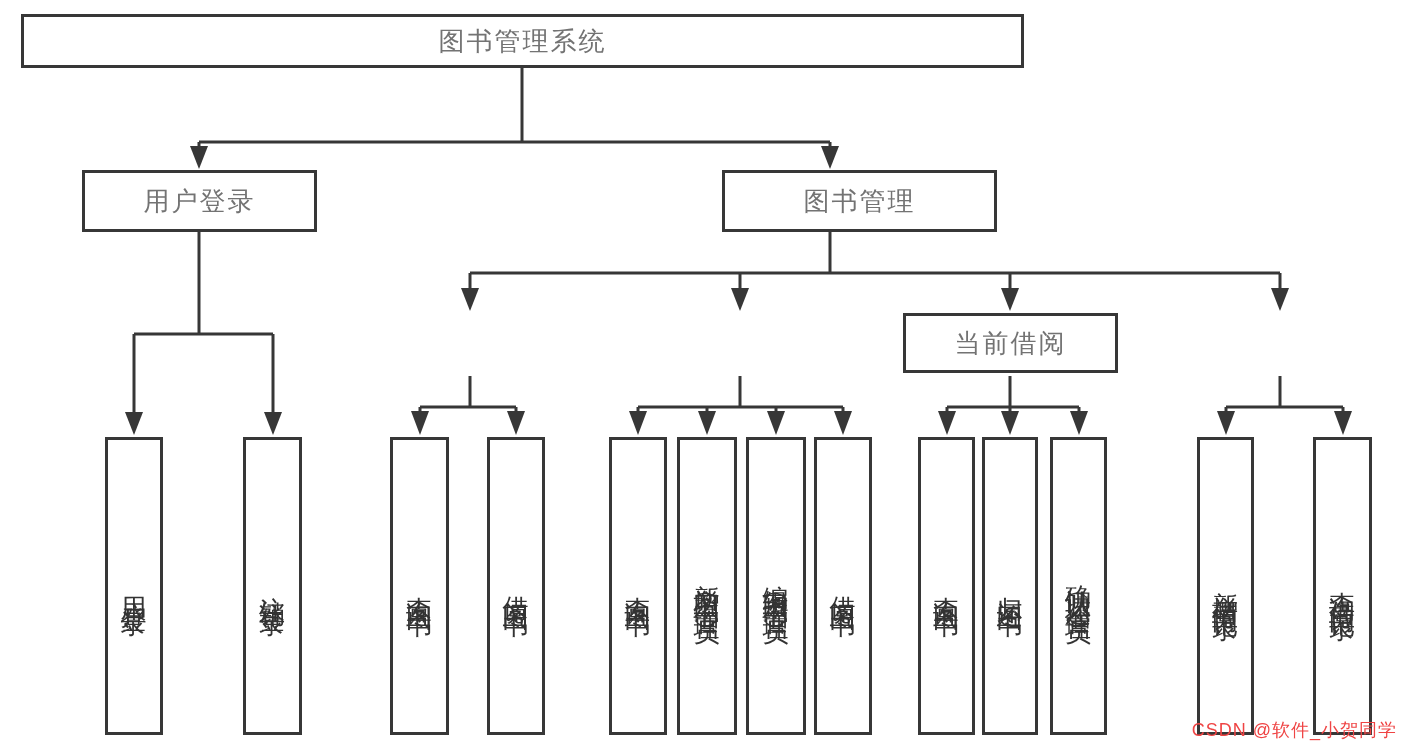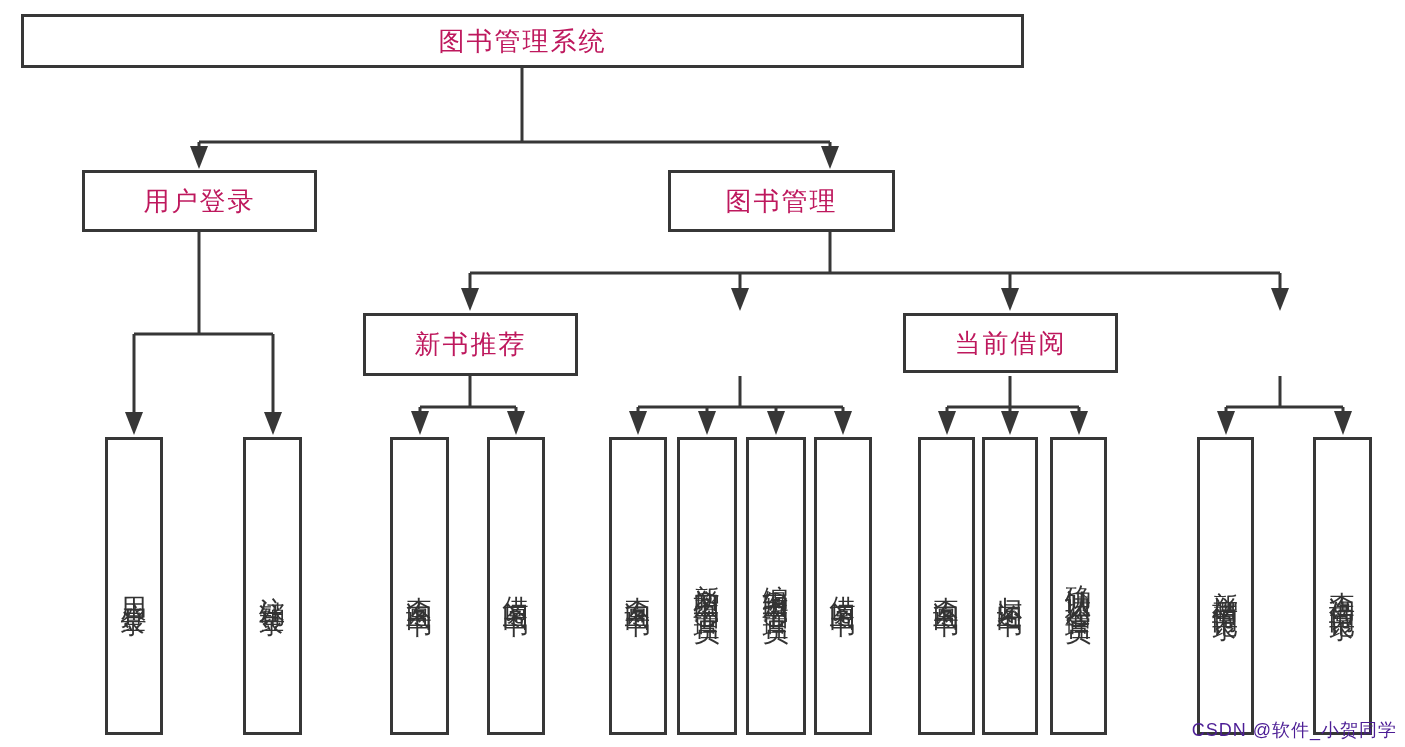--- a/index.html
+++ b/index.html
@@ -14,41 +14,41 @@
   .box{
     position:absolute;
     box-sizing:border-box;
     background:#ffffff;
     border:3px solid #373737;
     display:flex;
     align-items:center;
     justify-content:center;
   }
   .box .lbl{
-    color:#be185d;
+    color:#737373;
     font-size:26px;
     letter-spacing:2px;
     white-space:nowrap;
   }
   .box .vlbl{
     color:#333333;
     font-size:26px;
     letter-spacing:5px;
     line-height:1;
     writing-mode:vertical-rl;
     text-orientation:mixed;
     white-space:nowrap;
   }
   .watermark{
     position:absolute;
     right:8px;
     bottom:5px;
     font-size:18px;
     letter-spacing:1px;
-    color:#4c1d95;
+    color:#ef4444;
     white-space:nowrap;
   }
 </style>
 </head>
 <body>
 
 <div class="stage">
 
   <svg class="wires" width="1405" height="747" viewBox="0 0 1405 747">
     <g stroke="#373737" stroke-width="3" fill="#373737">
@@ -128,27 +128,24 @@
     </g>
   </svg>
 
   <div class="box" style="left:21px;top:14px;width:1003px;height:54px">
     <span class="lbl">图书管理系统</span>
   </div>
 
   <div class="box" style="left:82px;top:170px;width:235px;height:62px">
     <span class="lbl">用户登录</span>
   </div>
-  <div class="box" style="left:668px;top:170px;width:227px;height:62px">
+  <div class="box" style="left:722px;top:170px;width:275px;height:62px">
     <span class="lbl">图书管理</span>
   </div>
 
-  <div class="box" style="left:363px;top:313px;width:215px;height:63px">
-    <span class="lbl">新书推荐</span>
-  </div>
   <div class="box" style="left:903px;top:313px;width:215px;height:60px">
     <span class="lbl">当前借阅</span>
   </div>
 
   <div class="box" style="left:105px;top:437px;width:58px;height:298px">
     <span class="vlbl">用户登录</span>
   </div>
   <div class="box" style="left:243px;top:437px;width:59px;height:298px">
     <span class="vlbl">注销登录</span>
   </div>

